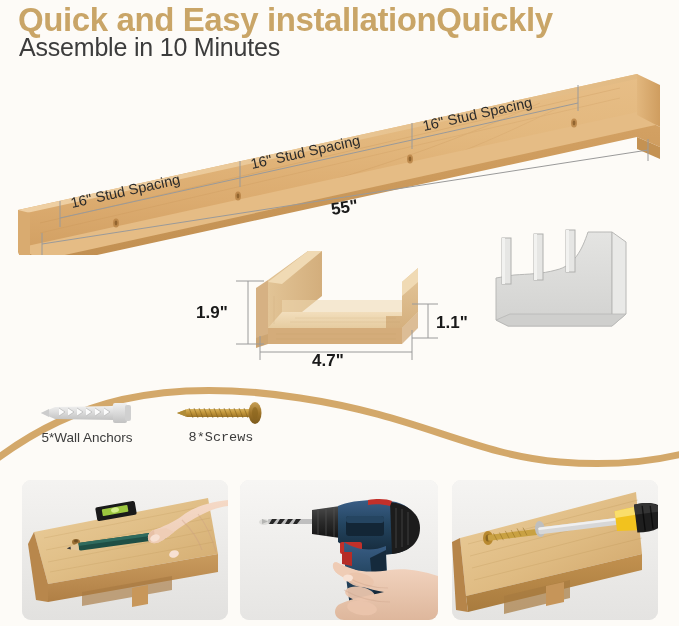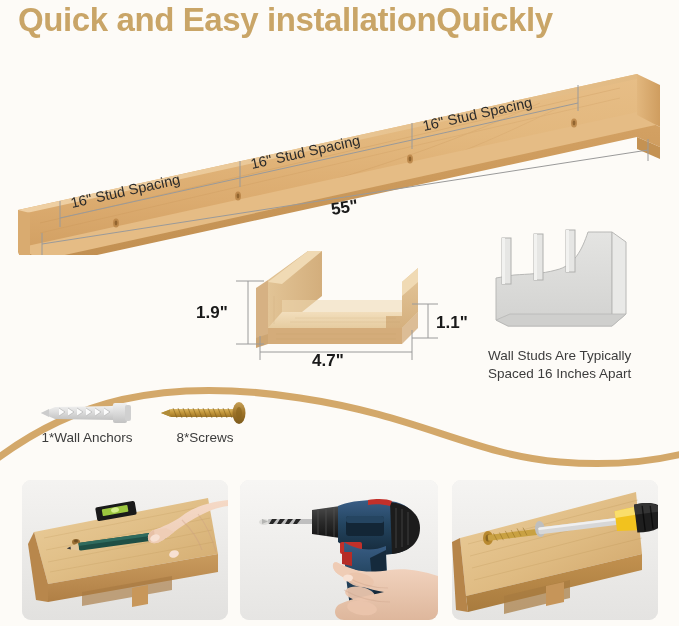--- a/index.html
+++ b/index.html
@@ -94,21 +94,21 @@
     text-align: center;
   }
   .acc svg { display: block; margin: 0 auto; }
   .acc-label {
     font-size: 13.5px;
     color: #3C3C3C;
     margin-top: 4px;
     white-space: nowrap;
   }
   .acc-anchors { left: 24px;  width: 126px; }
-  .acc-screws  { left: 152px; width: 106px; }
+  .acc-screws  { left: 168px; width: 106px; font-family: Liberation Mono, monospace; }
   .acc-level   { left: 272px; width: 76px;  }
 
   
   .photo {
     position: absolute;
     top: 480px;
     height: 140px;
     border-radius: 9px;
     overflow: hidden;
     background: #EDEDEB;
@@ -117,20 +117,21 @@
   .photo-2 { left: 240px; width: 198px; }
   .photo-3 { left: 452px; width: 206px; }
   .photo svg { display: block; width: 100%; height: 100%; }
 </style>
 </head>
 <body>
 
 <div id="page">
 
   <div class="headline">Quick and Easy installationQuickly</div>
+  <div class="subhead">Assemble in 10 Minutes</div>
 
   <svg class="hero" viewBox="0 0 679 200">
     <defs>
       <linearGradient id="woodFace" x1="0" y1="0" x2="0" y2="1">
         <stop offset="0%" stop-color="#E7BE87"></stop>
         <stop offset="35%" stop-color="#E3B87E"></stop>
         <stop offset="70%" stop-color="#DCAC70"></stop>
         <stop offset="100%" stop-color="#D2A063"></stop>
       </linearGradient>
       <linearGradient id="woodTop" x1="0" y1="0" x2="1" y2="0">
@@ -284,24 +285,20 @@
     <g>
       <rect x="32" y="10" width="9" height="46" fill="#E6E6E4" stroke="#B0B0AE" stroke-width="1"></rect>
       <rect x="32" y="10" width="3" height="46" fill="#F2F2F0"></rect>
       <rect x="64" y="6" width="9" height="46" fill="#E6E6E4" stroke="#B0B0AE" stroke-width="1"></rect>
       <rect x="64" y="6" width="3" height="46" fill="#F2F2F0"></rect>
       <rect x="96" y="2" width="9" height="42" fill="#E6E6E4" stroke="#B0B0AE" stroke-width="1"></rect>
       <rect x="96" y="2" width="3" height="42" fill="#F2F2F0"></rect>
     </g>
   </svg>
 
-  <div class="studs-caption">
-    <div>Wall Studs Are Typically</div>
-    <div>Spaced 16 Inches Apart</div>
-  </div>
 
   <svg class="wave" viewBox="0 0 679 100" preserveAspectRatio="none">
     <path d="M -10,96 C 70,34 160,8 300,30 C 420,48 470,86 560,94 C 620,99 660,92 690,84" fill="none" stroke="#D3A86A" stroke-width="7" stroke-linecap="round"></path>
   </svg>
 
   <div class="acc acc-anchors">
     <svg width="104" height="26" viewBox="0 0 104 26">
       <defs>
         <linearGradient id="anchGrad" x1="0" y1="0" x2="0" y2="1">
           <stop offset="0%" stop-color="#F0F0F0"></stop>
@@ -327,21 +324,21 @@
         <path d="M 24,8 L 30,12 L 24,16"></path>
         <path d="M 33,8 L 39,12 L 33,16"></path>
         <path d="M 42,8 L 48,12 L 42,16"></path>
         <path d="M 51,8 L 57,12 L 51,16"></path>
         <path d="M 60,8 L 66,12 L 60,16"></path>
         <path d="M 69,8 L 75,12 L 69,16"></path>
       </g>
 
       <path d="M 6,13 L 14,9 L 14,17 Z" fill="#CCCCCC"></path>
     </svg>
-    <div class="acc-label">1*Wall Anchors</div>
+    <div class="acc-label">5*Wall Anchors</div>
   </div>
 
   <div class="acc acc-screws">
     <svg width="100" height="26" viewBox="0 0 100 26">
       <defs>
         <linearGradient id="scrGrad" x1="0" y1="0" x2="0" y2="1">
           <stop offset="0%" stop-color="#D8B461"></stop>
           <stop offset="40%" stop-color="#C79B3E"></stop>
           <stop offset="100%" stop-color="#9E7526"></stop>
         </linearGradient>

